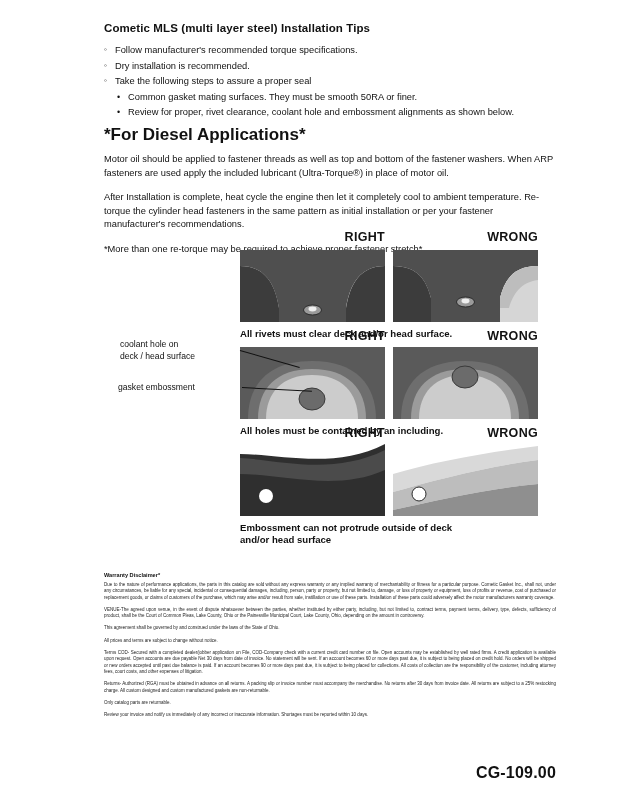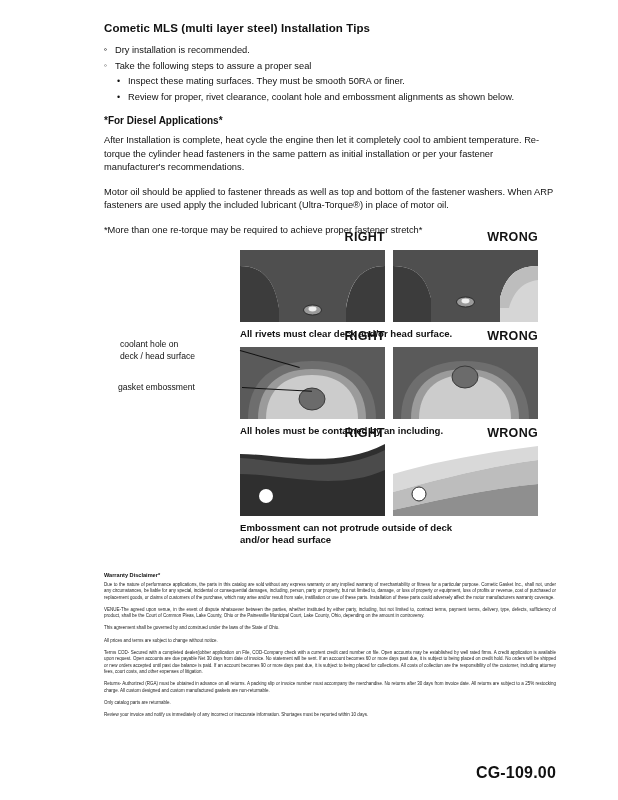--- a/index.html
+++ b/index.html
@@ -19,21 +19,21 @@
   }
   .tips ul{list-style:none;margin:0;padding:0;}
   .tips li{
     font-size:9.3px;line-height:14.5px;position:relative;padding-left:11px;margin:0 0 1px 0;
   }
   .tips li .bul{position:absolute;left:0;top:0;font-size:8px;line-height:14.5px;}
   .tips .sub{margin-left:13px;}
   .tips .sub li .bul{font-size:9px;}
 
   .diesel{position:absolute;left:104px;top:115px;width:450px;}
-  .diesel h2{font-size:10px;font-weight:bold;margin:0 0 8px 0;}
+  .diesel h2{font-size:17px;font-weight:bold;margin:10px 0 8px 0;}
   .diesel p{font-size:9.3px;line-height:13.6px;margin:0 0 11px 0;}
   .diesel p.last{margin-bottom:16px;}
 
   
   .figs{position:absolute;left:0;top:228px;width:618px;}
   .lbl{
     font-size:12.5px;font-weight:bold;text-align:right;letter-spacing:.3px;
     position:absolute;
   }
   .panel{position:absolute;overflow:hidden;background:#ffffff;border:0;}
@@ -57,34 +57,34 @@
   }
 </style>
 </head>
 <body>
 
 <div class="page">
 
   <section class="tips">
     <h1>Cometic MLS (multi layer steel) Installation Tips</h1>
     <ul>
-      <li><span class="bul">◦</span></li>
+      <li><span class="bul">◦</span><span>Follow manufacturer's recommended torque specifications.</span></li>
       <li><span class="bul">◦</span><span>Dry installation is recommended.</span></li>
       <li><span class="bul">◦</span><span>Take the following steps to assure a proper seal</span></li>
     </ul>
     <ul class="sub">
-      <li><span class="bul">•</span><span>Inspect these mating surfaces.  They must be smooth 50RA or finer.</span></li>
+      <li><span class="bul">•</span><span>Common gasket mating surfaces.  They must be smooth 50RA or finer.</span></li>
       <li><span class="bul">•</span><span>Review for proper, rivet clearance, coolant hole and embossment alignments as shown below.</span></li>
     </ul>
   </section>
 
   <section class="diesel">
     <h2>*For Diesel Applications*</h2>
+    <p>Motor oil should be applied to fastener threads as well as top and bottom of the fastener washers.  When ARP fasteners are used apply the included lubricant (Ultra-Torque®) in place of motor oil.</p>
     <p>After Installation is complete, heat cycle the engine then let it completely cool to ambient temperature. Re-torque the cylinder head fasteners in the same pattern as initial installation or per your fastener manufacturer's recommendations.</p>
-    <p>Motor oil should be applied to fastener threads as well as top and bottom of the fastener washers.  When ARP fasteners are used apply the included lubricant (Ultra-Torque®) in place of motor oil.</p>
     <p class="last">*More than one re-torque may be required to achieve proper fastener stretch*</p>
   </section>
 
   <div class="figs">
 
     <div class="lbl" style="left:240px;top:2px;width:145px;">RIGHT</div>
     <div class="lbl" style="left:393px;top:2px;width:145px;">WRONG</div>
 
     <div class="panel" style="left:240px;top:22px;width:145px;height:72px;">
       <svg class="fig-svg" width="145" height="72" viewBox="0 0 145 72">

